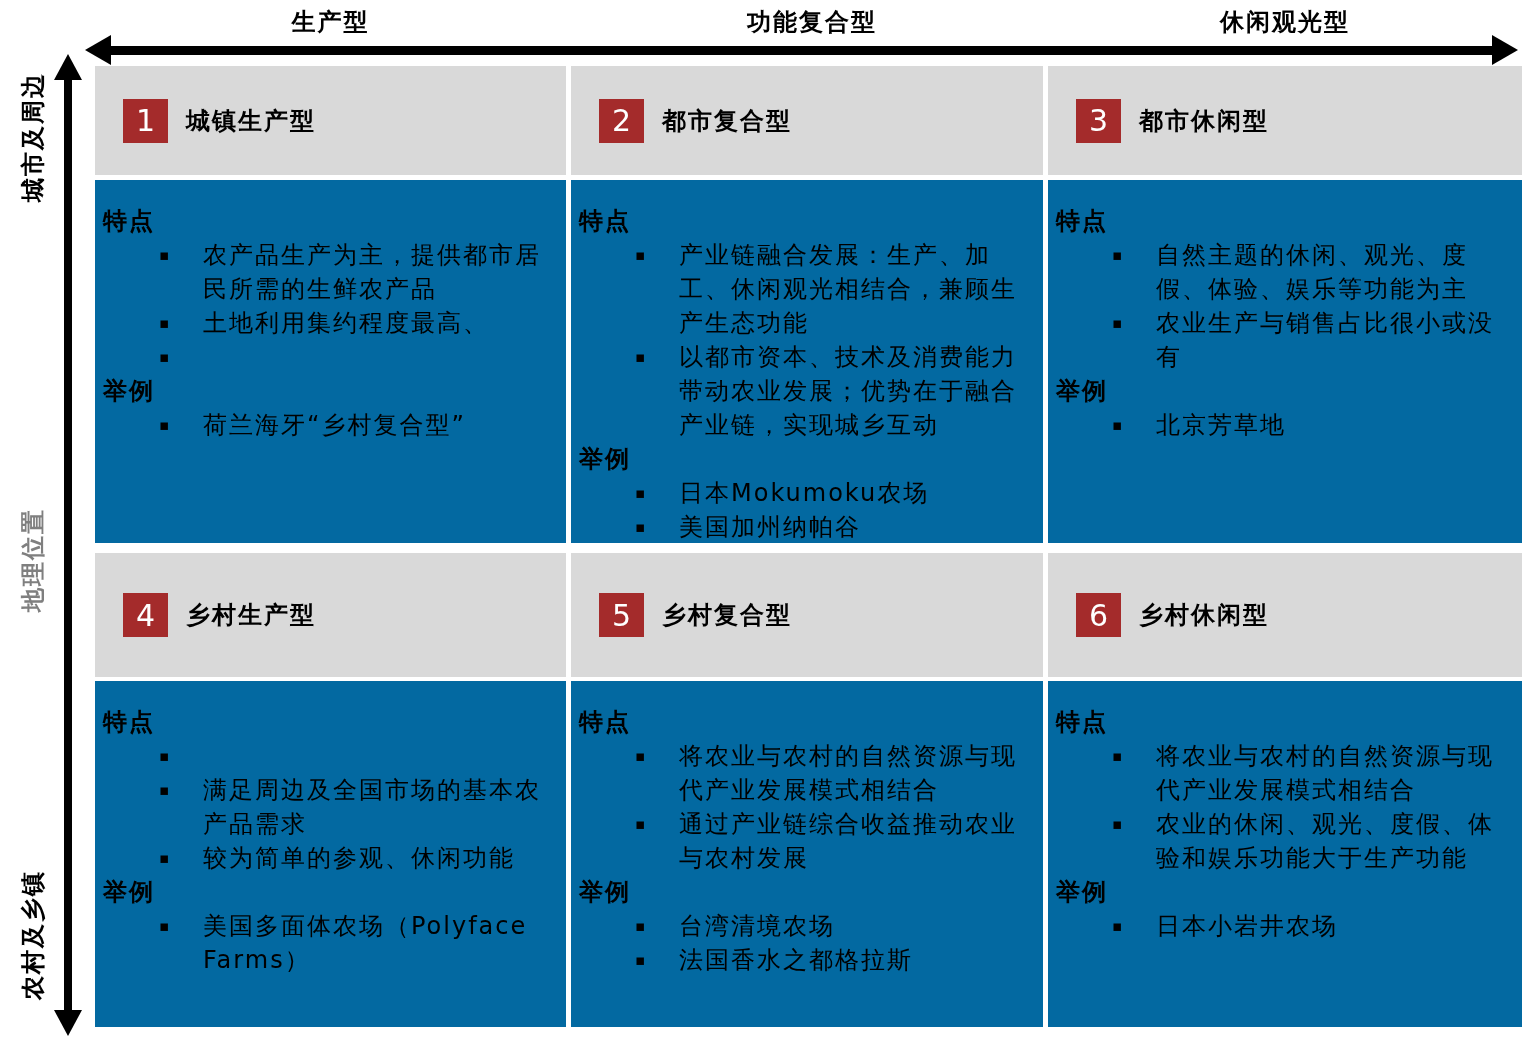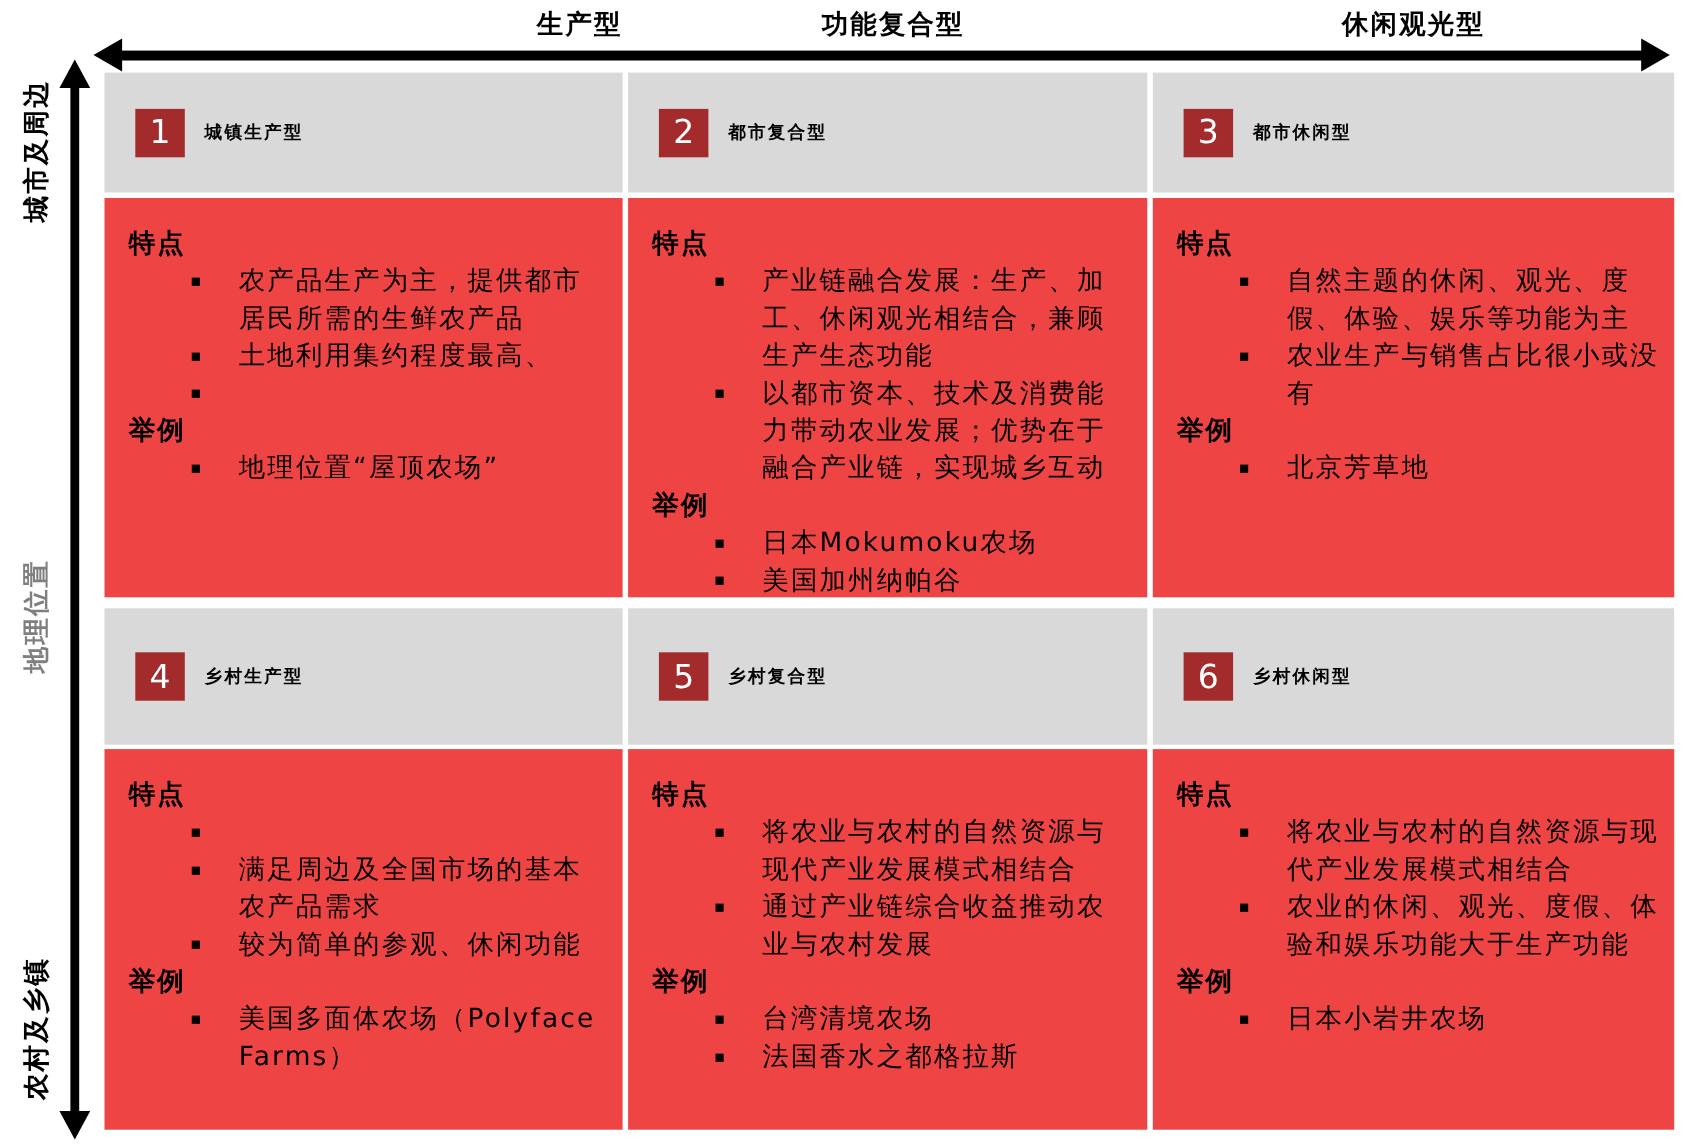--- a/index.html
+++ b/index.html
@@ -1,21 +1,21 @@
 <!DOCTYPE html>
 <html><head>
 <meta charset="utf-8">
 <style>
   html,body{margin:0;padding:0;background:#ffffff;}
   body{font-family:"DejaVu Sans","Liberation Sans",sans-serif;color:#000;}
   .canvas{position:relative;width:1538px;height:1042px;background:#fff;overflow:hidden;}
 
   
   .h-axis-label{position:absolute;top:6px;text-align:center;font-weight:bold;font-size:24px;letter-spacing:2px;}
-  .hl-1{left:95px;width:471px;text-align:right;}
+  .hl-1{left:95px;width:471px;}
   .hl-2{left:576px;width:472px;}
   .hl-3{left:1048px;width:474px;}
   .h-arrow-line{position:absolute;left:105px;top:46px;width:1392px;height:9px;background:#000;}
   .h-arrow-left{position:absolute;left:85px;top:35px;width:0;height:0;
     border-top:15px solid transparent;border-bottom:15px solid transparent;border-right:26px solid #000;}
   .h-arrow-right{position:absolute;left:1492px;top:35px;width:0;height:0;
     border-top:15px solid transparent;border-bottom:15px solid transparent;border-left:26px solid #000;}
 
   
   .v-arrow-line{position:absolute;left:64px;top:78px;width:8px;height:934px;background:#000;}
@@ -35,24 +35,24 @@
   .col3{left:1048px;width:474px;}
   .hrow1{top:66px;height:109px;}
   .brow1{top:180px;height:363px;}
   .hrow2{top:553px;height:124px;}
   .brow2{top:681px;height:346px;}
 
   .cell-header{position:absolute;background:#d9d9d9;display:flex;align-items:center;
     padding-left:28px;box-sizing:border-box;}
   .numbox{width:45px;height:44px;background:#a42b2b;color:#fff;flex:0 0 45px;
     display:flex;align-items:center;justify-content:center;font-size:30px;}
-  .cell-title{font-weight:bold;font-size:16px;letter-spacing:2px;margin-left:18px;}
-
-  .cell-body{position:absolute;background:#ef4444;box-sizing:border-box;
-    padding:24px 14px 0 22px;font-size:24px;line-height:34px;letter-spacing:2px;overflow:hidden;}
+  .cell-title{font-weight:bold;font-size:24px;letter-spacing:2px;margin-left:18px;}
+
+  .cell-body{position:absolute;background:#0369a1;box-sizing:border-box;
+    padding:24px 14px 0 8px;font-size:24px;line-height:34px;letter-spacing:2px;overflow:hidden;}
   .sec{font-weight:bold;}
   .bullet{display:flex;align-items:flex-start;}
   .bullet .marker{flex:0 0 100px;box-sizing:border-box;padding-left:56px;
     font-size:15px;line-height:34px;letter-spacing:0;}
   .bullet .text{flex:1 1 auto;}
 </style>
 </head>
 <body>
 
 <div class="canvas">
@@ -85,21 +85,21 @@
     <div class="bullet">
       <span class="marker">▪</span>
       <span class="text">土地利用集约程度最高、</span>
     </div>
     <div class="bullet">
       <span class="marker">▪</span>
     </div>
     <div class="sec">举例</div>
     <div class="bullet">
       <span class="marker">▪</span>
-      <span class="text">地理位置“屋顶农场”</span>
+      <span class="text">荷兰海牙“乡村复合型”</span>
     </div>
   </div>
 
   <div class="cell-header col2 hrow1">
     <div class="numbox">2</div>
     <div class="cell-title">都市复合型</div>
   </div>
 
   <div class="cell-body col2 brow1">
     <div class="sec">特点</div>

